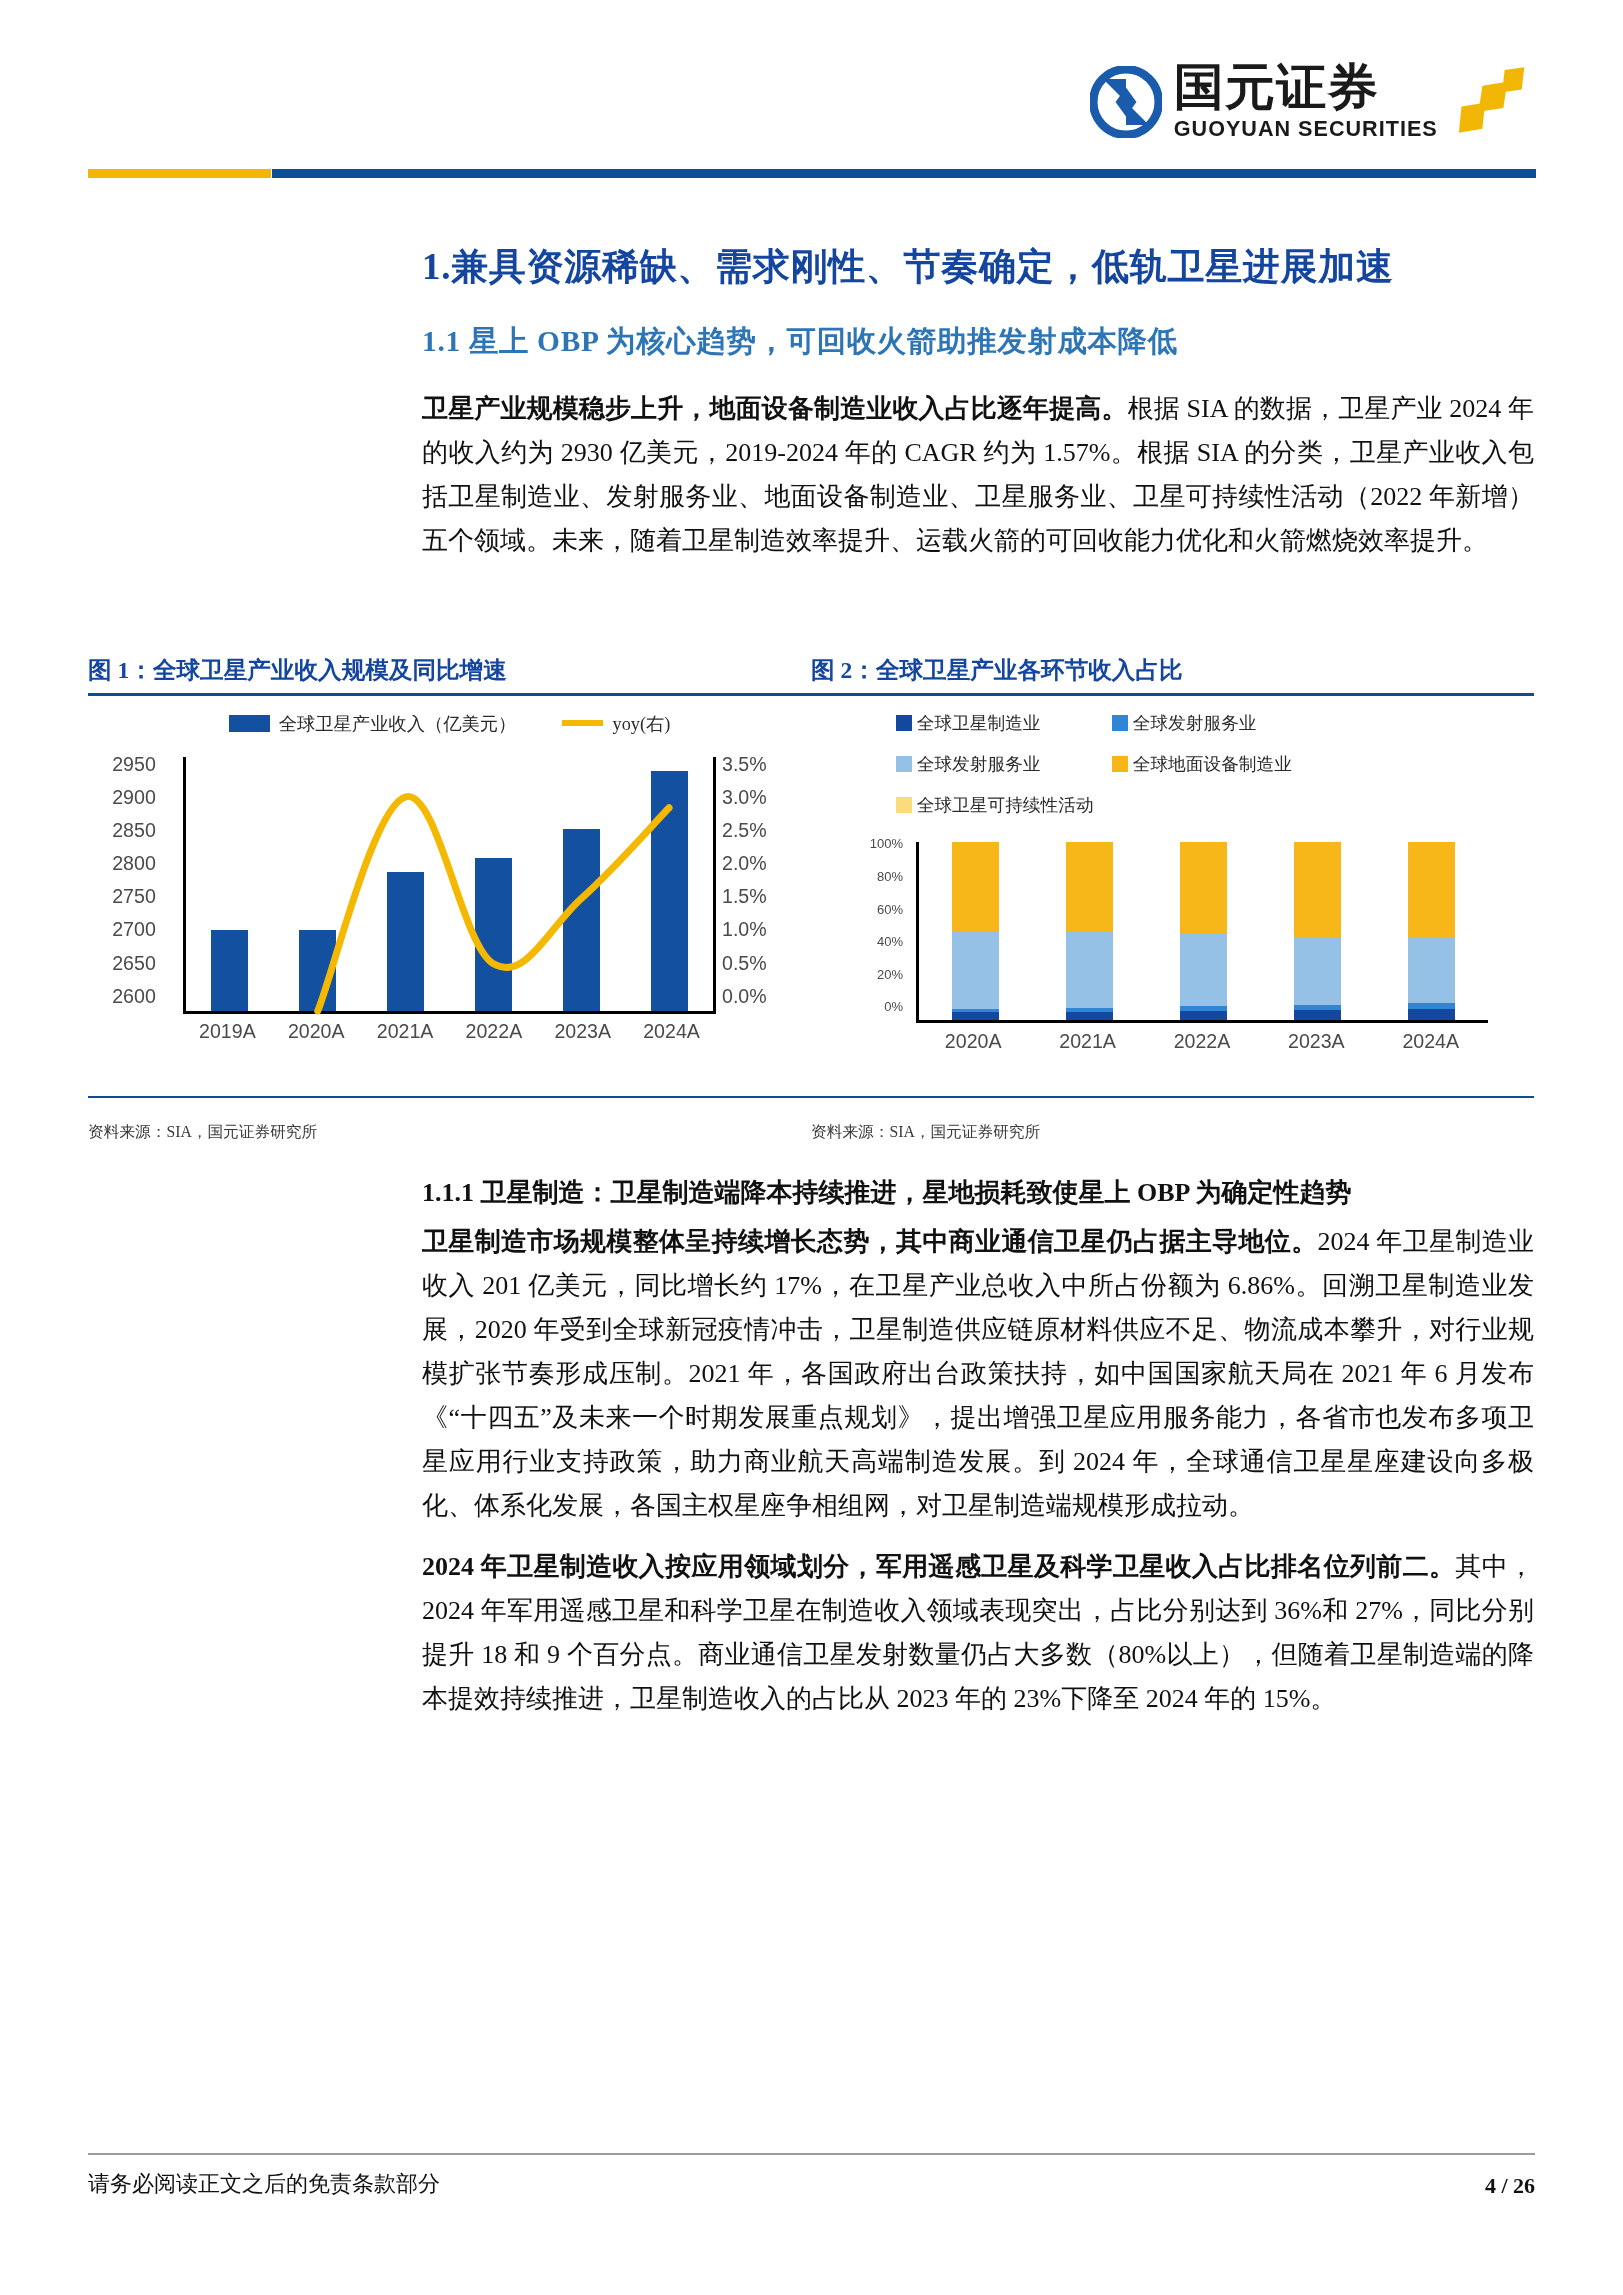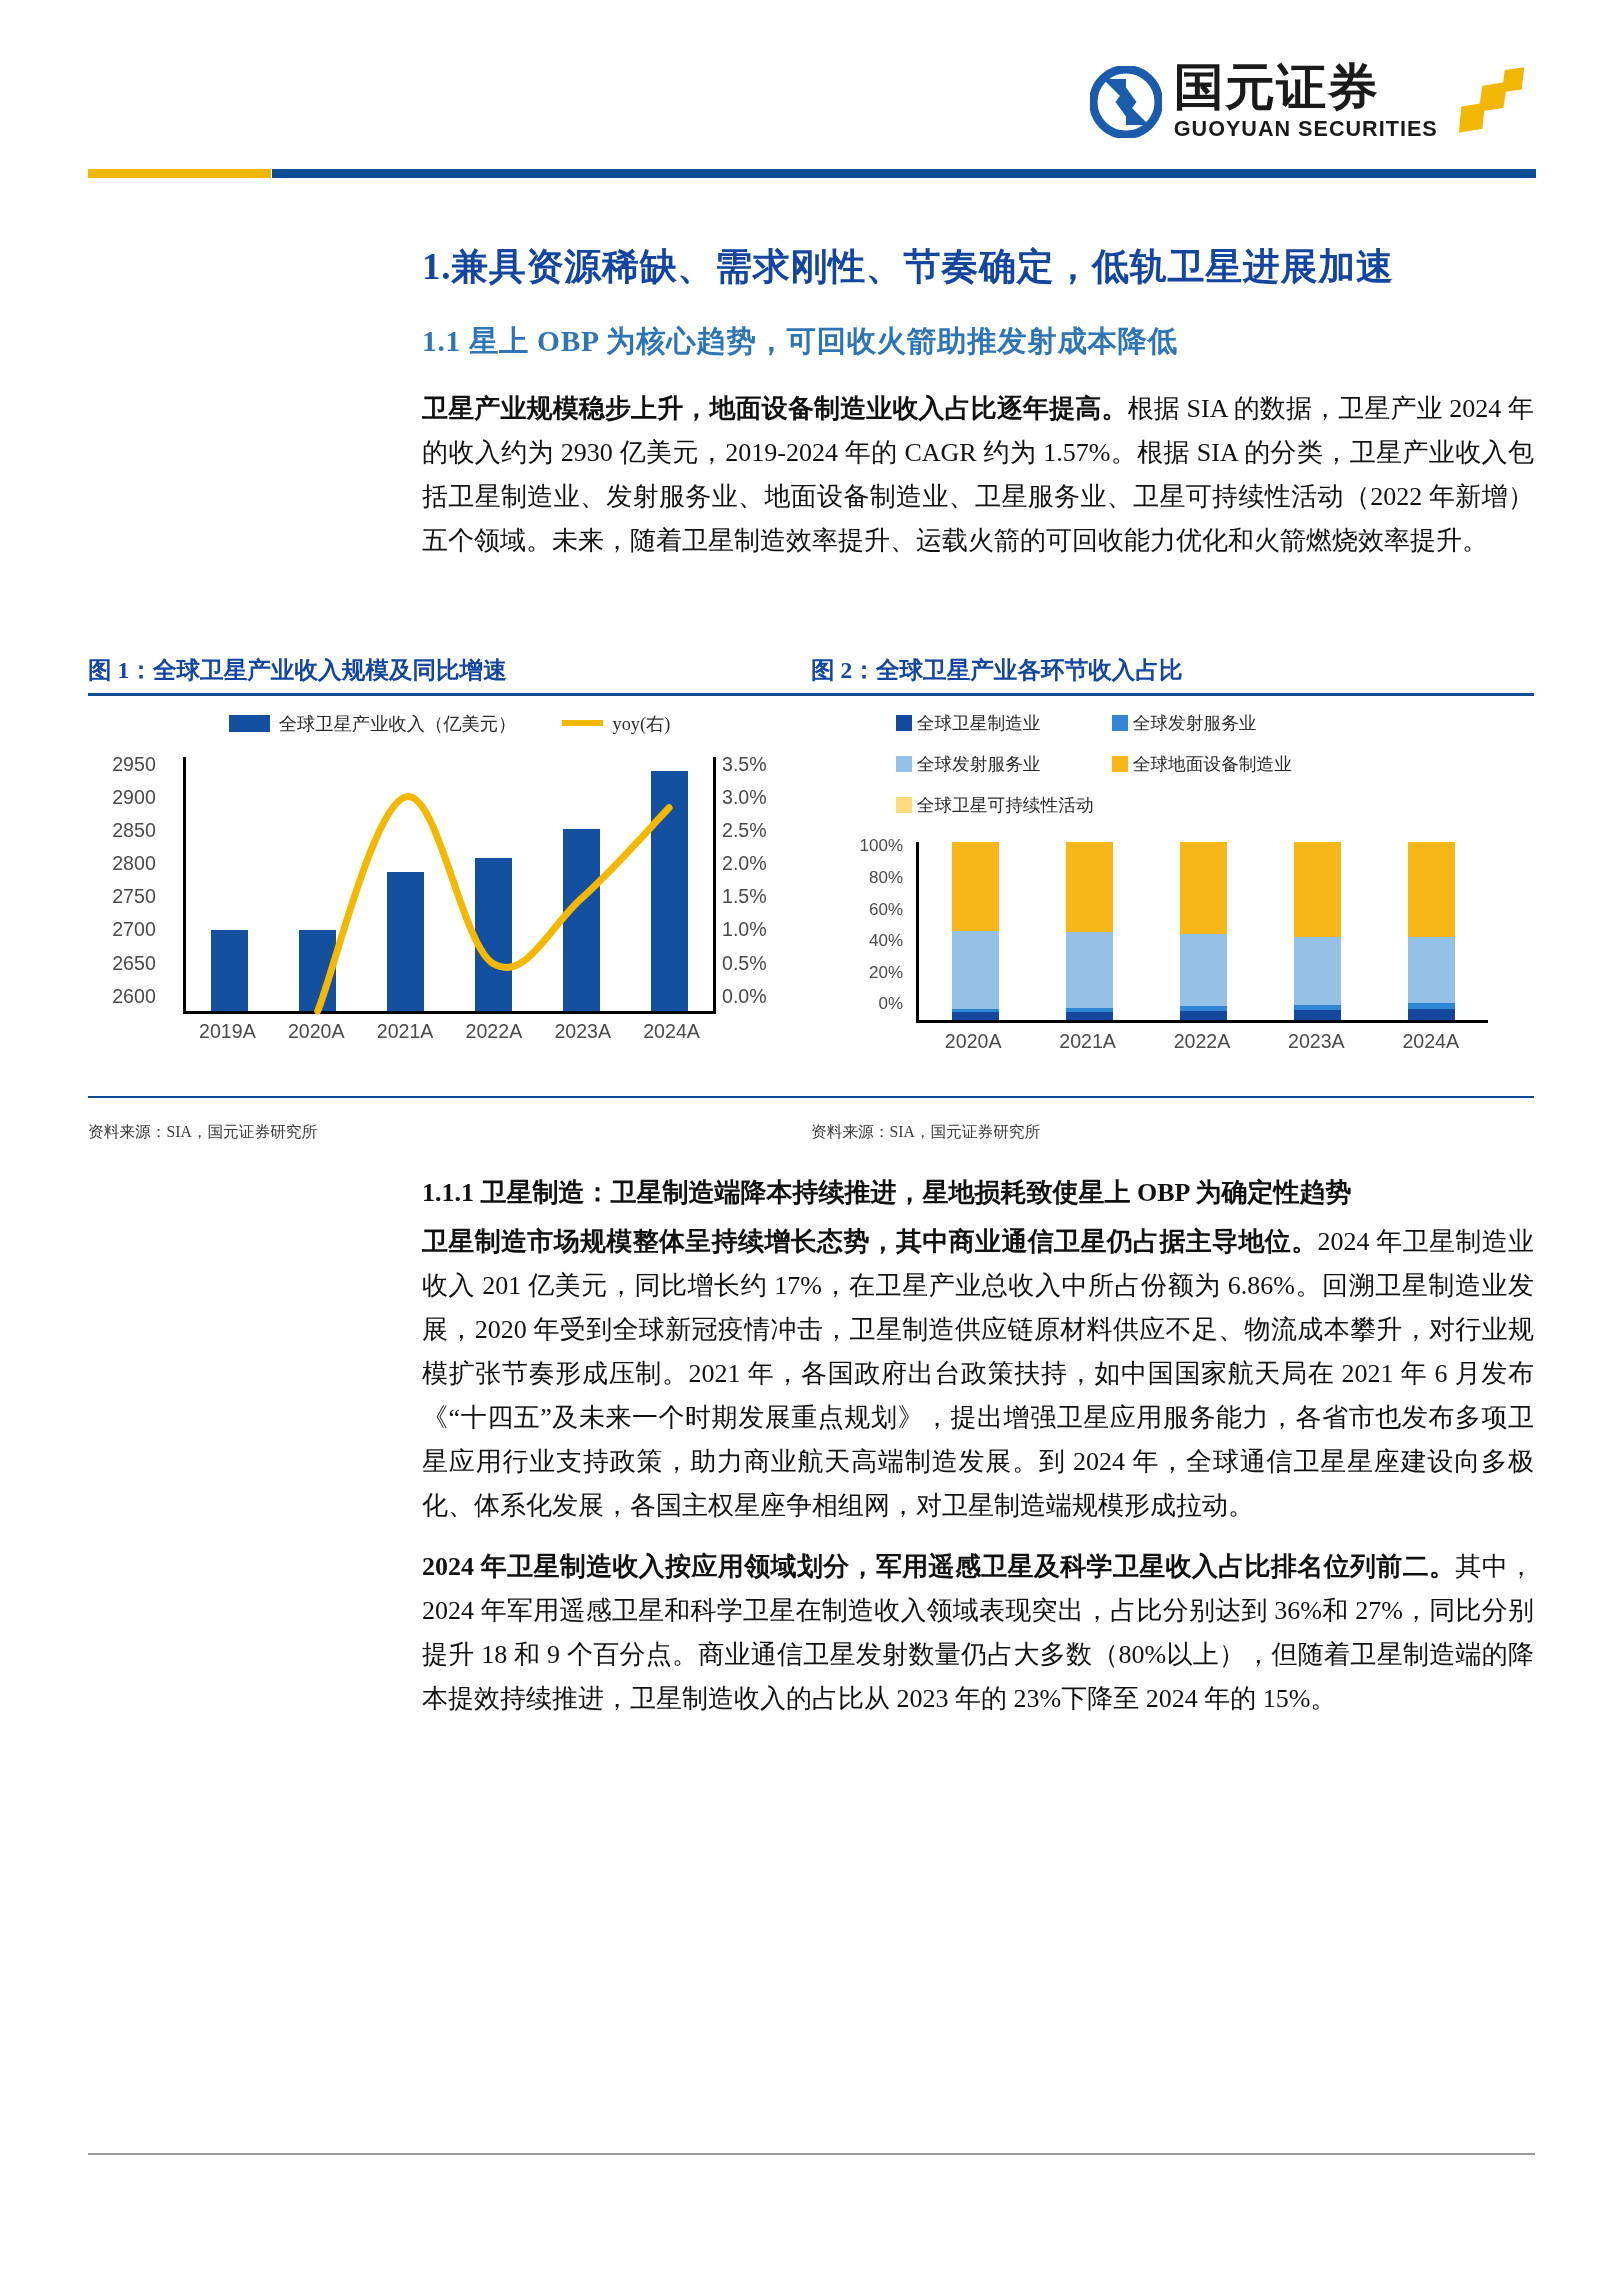--- a/index.html
+++ b/index.html
@@ -137,21 +137,21 @@
   }
   .c2-legend .li { width:216px; display:flex; align-items:center; gap:5px;
     margin-bottom:17px; white-space:nowrap; }
   .c2-legend .sw { width:15.7px; height:15.7px; display:inline-block; }
 
   .c2-plot { position:relative; height:216px; margin-top:2.6px; }
   .c2-ylabels {
     position:absolute; left:13px; top:0px; width:79px; height:178px;
     display:flex; flex-direction:column; justify-content:space-between;
     text-align:right; font-family:"Liberation Sans",sans-serif;
-    font-size:17px; color:#4a4a4a;
+    font-size:13px; color:#4a4a4a;
   }
   .c2-area {
     position:absolute; left:105px; right:46px; top:5.2px; height:178px;
     border-left:3.3px solid #000; border-bottom:3.3px solid #000;
   }
   .c2-bars { position:absolute; left:0; right:0; top:0; bottom:0;
     display:flex; align-items:flex-end; justify-content:space-around; }
   .c2-bar { width:47px; height:100%; display:flex; flex-direction:column; }
   .c2-xlabels {
     position:absolute; left:105px; right:46px; top:194px;
@@ -371,15 +371,19 @@
 
   <div class="content" style="top:1171px;">
     <div class="body-block" style="margin-top:0;">
       <p class="para"><span class="b">1.1.1 卫星制造：卫星制造端降本持续推进，星地损耗致使星上 OBP 为确定性趋势</span></p>
       <p class="para" style="margin-top:5.2px;"><span class="b">卫星制造市场规模整体呈持续增长态势，其中商业通信卫星仍占据主导地位。</span><span>2024 年卫星制造业收入 201 亿美元，同比增长约 17%，在卫星产业总收入中所占份额为 6.86%。回溯卫星制造业发展，2020 年受到全球新冠疫情冲击，卫星制造供应链原材料供应不足、物流成本攀升，对行业规模扩张节奏形成压制。2021 年，各国政府出台政策扶持，如中国国家航天局在 2021 年 6 月发布《“十四五”及未来一个时期发展重点规划》，提出增强卫星应用服务能力，各省市也发布多项卫星应用行业支持政策，助力商业航天高端制造发展。到 2024 年，全球通信卫星星座建设向多极化、体系化发展，各国主权星座争相组网，对卫星制造端规模形成拉动。</span></p>
       <p class="para"><span class="b">2024 年卫星制造收入按应用领域划分，军用遥感卫星及科学卫星收入占比排名位列前二。</span><span>其中，2024 年军用遥感卫星和科学卫星在制造收入领域表现突出，占比分别达到 36%和 27%，同比分别提升 18 和 9 个百分点。商业通信卫星发射数量仍占大多数（80%以上），但随着卫星制造端的降本提效持续推进，卫星制造收入的占比从 2023 年的 23%下降至 2024 年的 15%。</span></p>
     </div>
   </div>
 
   <div class="footer-rule"></div>
+  <div class="footer">
+    <span>请务必阅读正文之后的免责条款部分</span>
+    <span class="footer-page">4 / 26</span>
+  </div>
 
 </div>
 
 
 </body></html>

